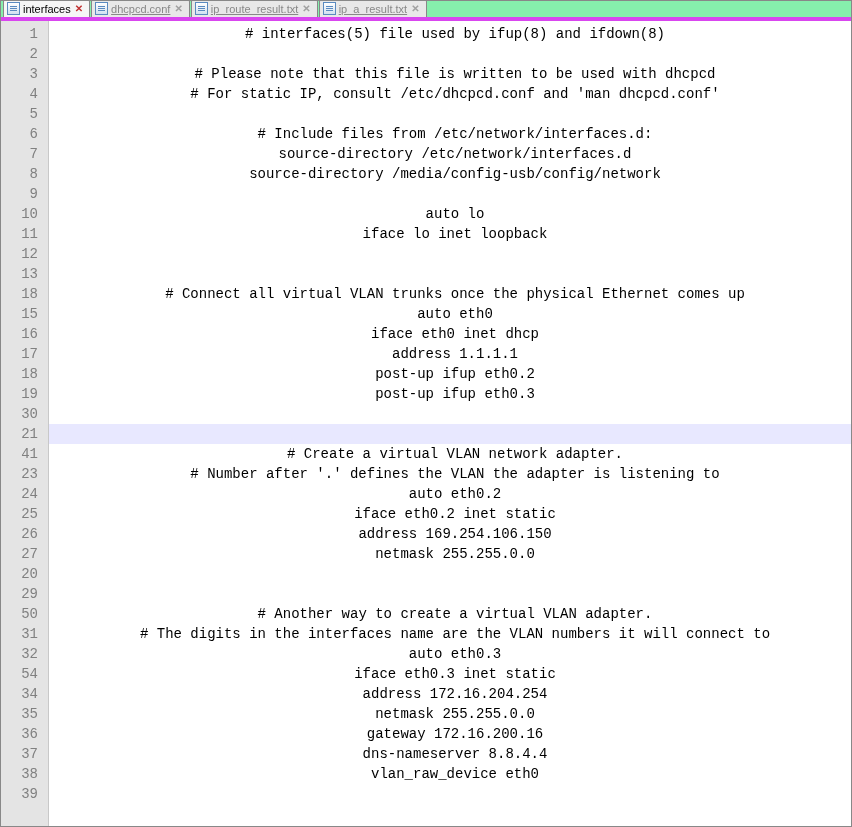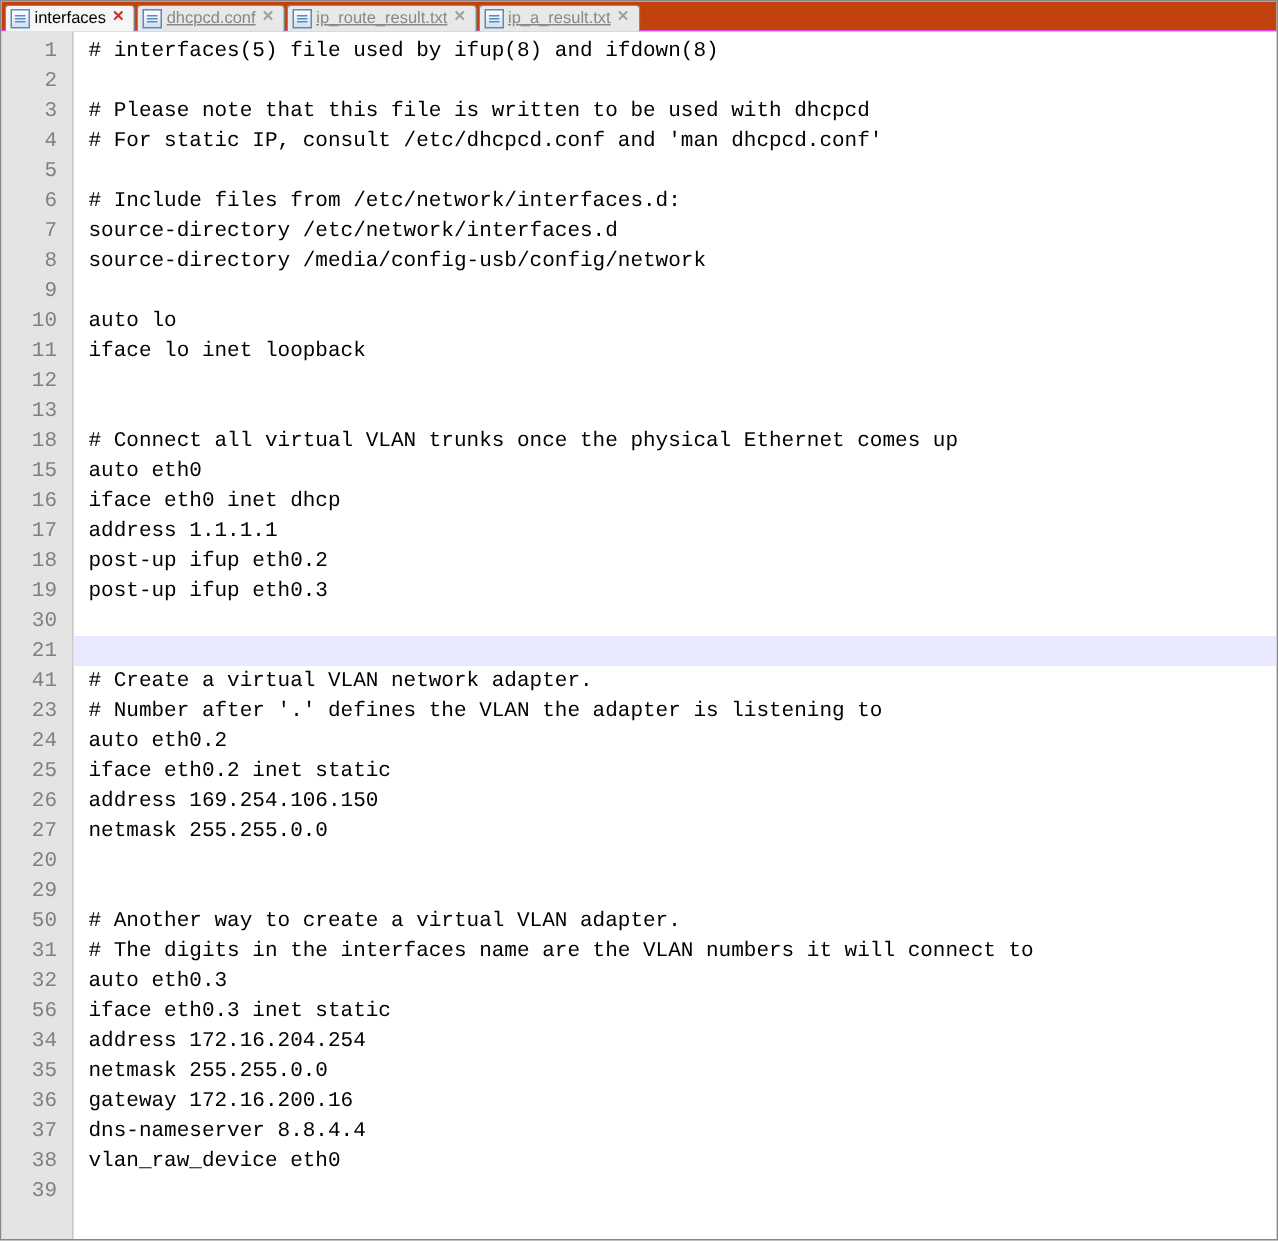--- a/index.html
+++ b/index.html
@@ -8,24 +8,24 @@
     font-family: "Segoe UI", Tahoma, sans-serif;
     font-size: 11px;
     background: #f0f0f0;
     width: 852px;
     height: 827px;
     overflow: hidden;
     border: 1px solid #888;
   }
   .tabbar {
     display: flex;
-    background: #c2410c;
-    border-bottom: 1px solid #d946ef;
+    background: #86efac;
+    border-bottom: 4px solid #d946ef;
     height: 20px;
-    align-items: center;
+    align-items: flex-end;
     padding-left: 2px;
     padding-top: 2px;
   }
   .tab {
     display: flex;
     align-items: center;
     gap: 3px;
     padding: 0 5px 0 3px;
     background: #e8e8e8;
     border: 1px solid #888;
@@ -87,20 +87,21 @@
   .code {
     flex: 1;
     padding-top: 3px;
     padding-left: 10px;
     font-family: Consolas, "Courier New", monospace;
     font-size: 14px;
     line-height: 20px;
     color: #000;
     white-space: pre;
     position: relative;
+    text-align: center;
   }
   .code-line { height:20px; position:relative; }
   .code-line.current {
     background: #e8e8ff;
     margin-left:-10px;
     padding-left:10px;
     width: calc(100% + 10px);
   }
 </style>
 </head>
@@ -156,21 +157,21 @@
       <div>23</div>
       <div>24</div>
       <div>25</div>
       <div>26</div>
       <div>27</div>
       <div>20</div>
       <div>29</div>
       <div>50</div>
       <div>31</div>
       <div>32</div>
-      <div>56</div>
+      <div>54</div>
       <div>34</div>
       <div>35</div>
       <div>36</div>
       <div>37</div>
       <div>38</div>
       <div>39</div>
     </div>
   <div class="code" id="code"><div class="code-line"># interfaces(5) file used by ifup(8) and ifdown(8)</div><div class="code-line"></div><div class="code-line"># Please note that this file is written to be used with dhcpcd</div><div class="code-line"># For static IP, consult /etc/dhcpcd.conf and 'man dhcpcd.conf'</div><div class="code-line"></div><div class="code-line"># Include files from /etc/network/interfaces.d:</div><div class="code-line">source-directory /etc/network/interfaces.d</div><div class="code-line">source-directory /media/config-usb/config/network</div><div class="code-line"></div><div class="code-line">auto lo</div><div class="code-line">iface lo inet loopback</div><div class="code-line"></div><div class="code-line"></div><div class="code-line"># Connect all virtual VLAN trunks once the physical Ethernet comes up</div><div class="code-line">auto eth0</div><div class="code-line">iface eth0 inet dhcp</div><div class="code-line">address 1.1.1.1</div><div class="code-line">post-up ifup eth0.2</div><div class="code-line">post-up ifup eth0.3</div><div class="code-line"></div><div class="code-line current"></div><div class="code-line"># Create a virtual VLAN network adapter.</div><div class="code-line"># Number after '.' defines the VLAN the adapter is listening to</div><div class="code-line">auto eth0.2</div><div class="code-line">iface eth0.2 inet static</div><div class="code-line">address 169.254.106.150</div><div class="code-line">netmask 255.255.0.0</div><div class="code-line"></div><div class="code-line"></div><div class="code-line"># Another way to create a virtual VLAN adapter.</div><div class="code-line"># The digits in the interfaces name are the VLAN numbers it will connect to</div><div class="code-line">auto eth0.3</div><div class="code-line">iface eth0.3 inet static</div><div class="code-line">address 172.16.204.254</div><div class="code-line">netmask 255.255.0.0</div><div class="code-line">gateway 172.16.200.16</div><div class="code-line">dns-nameserver 8.8.4.4</div><div class="code-line">vlan_raw_device eth0</div><div class="code-line"></div></div>
 </div>
 

